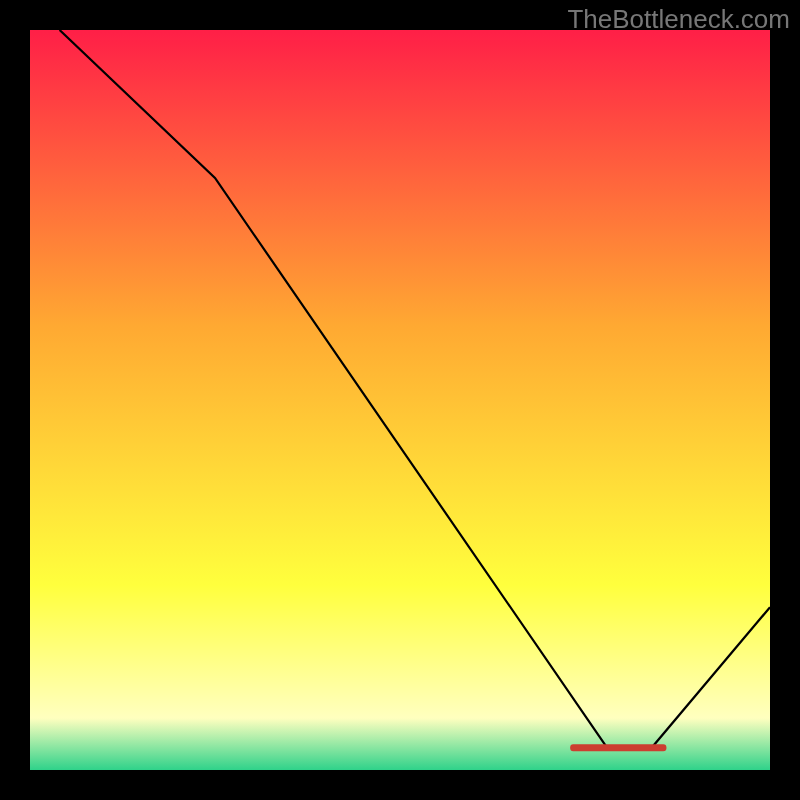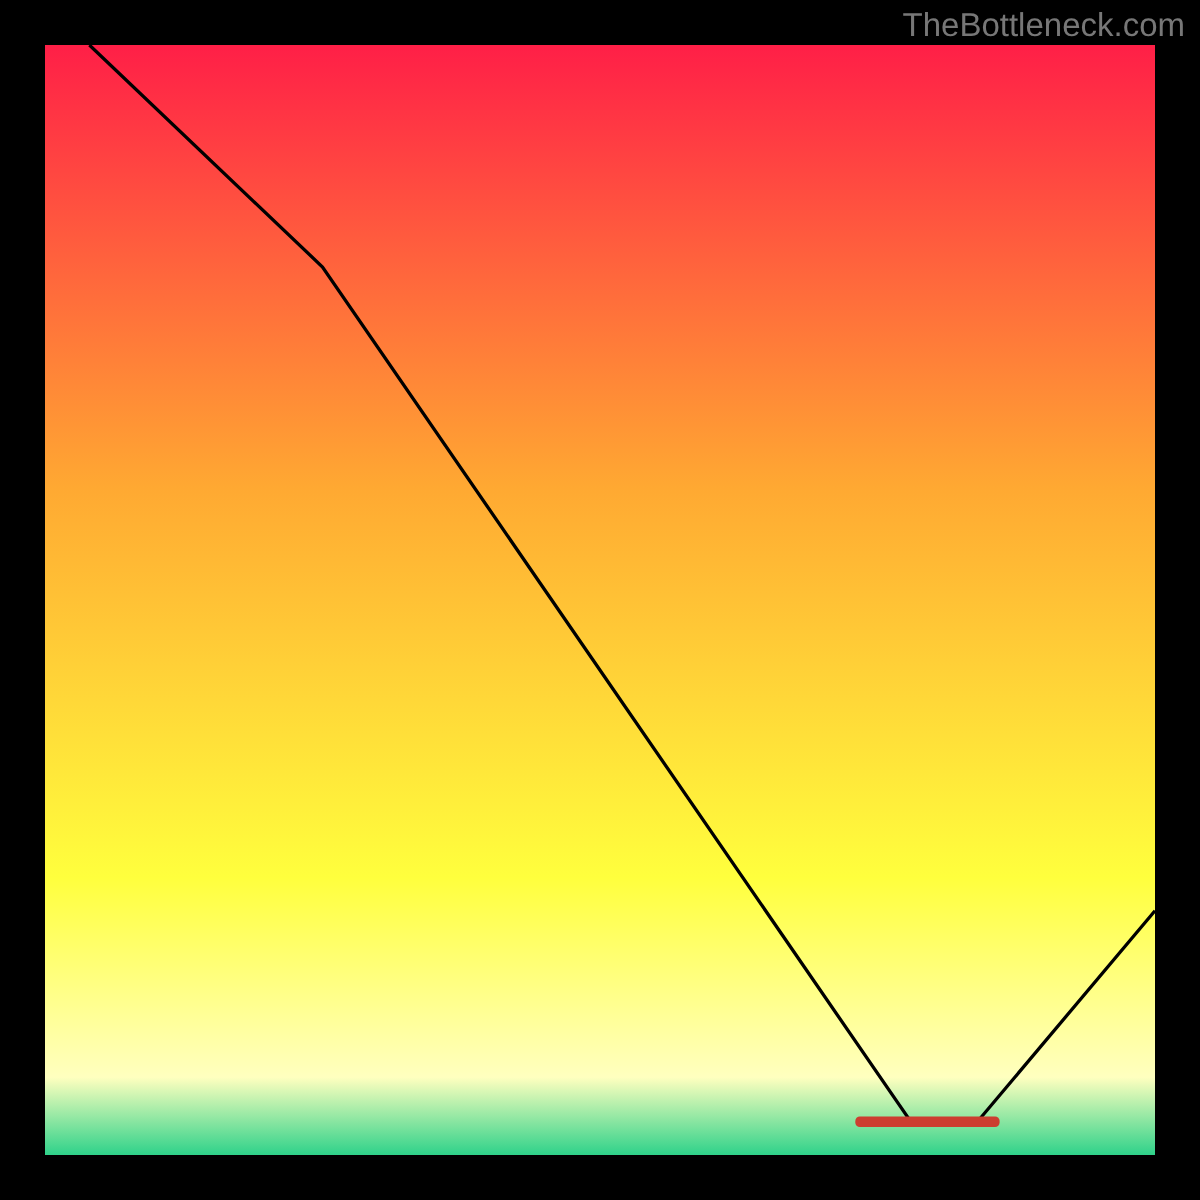--- a/index.html
+++ b/index.html
@@ -10,21 +10,21 @@
     height: 800px;
     position: relative;
     font-family: Arial, sans-serif;
     overflow: hidden;
   }
   .watermark {
     position: absolute;
     top: 4px;
     right: 10px;
     color: #777;
-    font-size: 22px;
+    font-size: 26px;
     z-index: 10;
   }
   .chart-container {
     position: absolute;
     left: 30px;
     top: 30px;
     width: 740px;
     height: 740px;
     overflow: hidden;
   }

